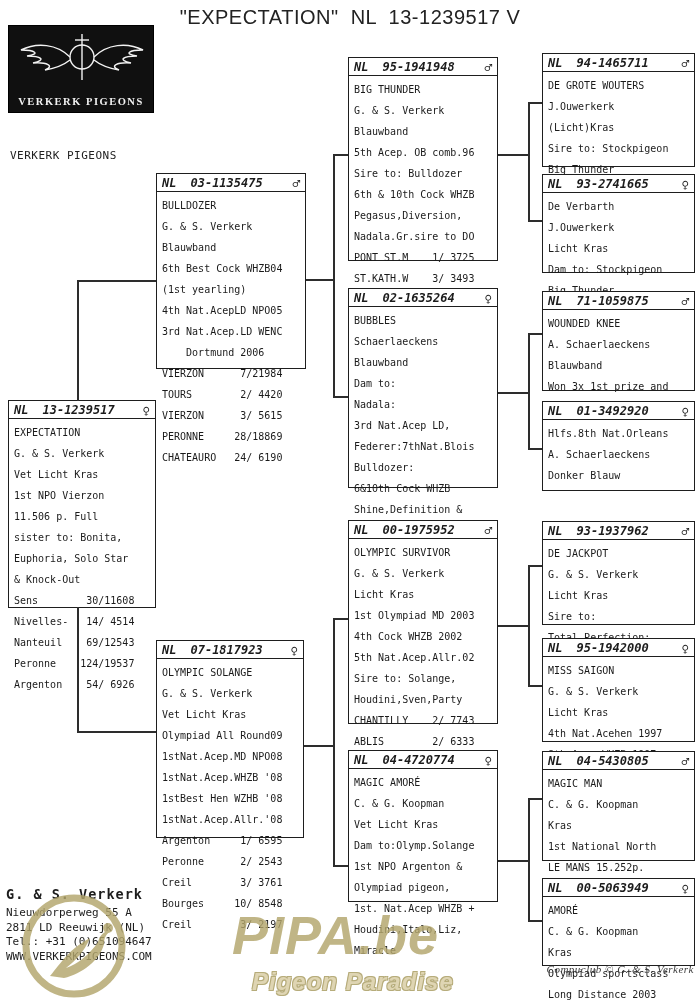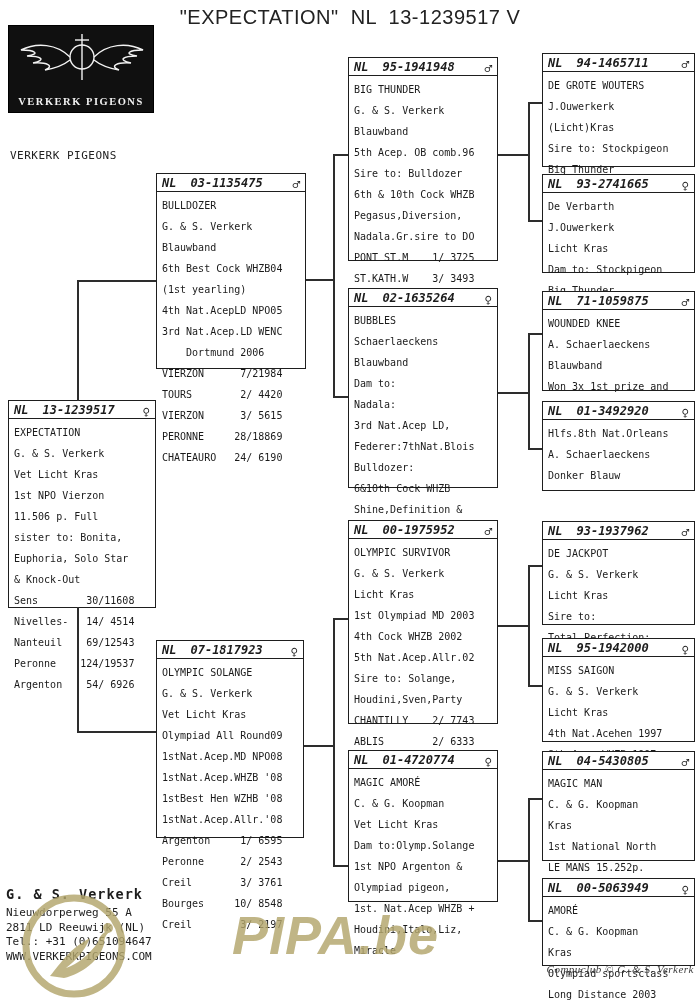--- a/index.html
+++ b/index.html
@@ -22,21 +22,21 @@
     position:absolute;bottom:5px;width:100%;text-align:center;color:#f2f2f2;
     font-family:"Liberation Serif",serif;font-size:10.5px;letter-spacing:1.5px;font-weight:bold;
   }
   .subtitle{
     position:absolute;left:10px;top:149px;font-size:11px;letter-spacing:.5px;color:#222;
   }
   .box{
     position:absolute;border:1.5px solid #1e1e1e;background:#fff;box-sizing:border-box;
   }
   .box-header{
-    display:flex;align-items:flex-end;padding:2px 5px 1px 5px;
+    display:flex;align-items:center;padding:2px 5px 1px 5px;
     border-bottom:1.2px solid #1e1e1e;
     font-weight:bold;font-style:italic;font-size:12px;white-space:pre;
   }
   .box-header .country{margin-right:14px;}
   .box-header .sex{margin-left:auto;font-style:normal;font-weight:bold;font-size:12.5px;line-height:11px;}
   .box-body{
     padding:3px 2px 2px 5px;font-size:10px;line-height:21px;white-space:pre;color:#1a1a1a;
   }
   .cl{position:absolute;background:#2d2d2d;}
   .footer{position:absolute;left:6px;top:886px;}
@@ -201,21 +201,21 @@
 CHANTILLY    2/ 7743
 ABLIS        2/ 6333
 PONT ST.M    3/ 3560
 LA FERTE     4/ 2721
 CHIMAY       7/ 2877</div>
 </div>
 
 <div class="box" style="left:348px;top:750px;width:150px;height:152px;">
   <div class="box-header">
     <span class="country">NL</span>
-    <span class="ring">01-4720774</span>
+    <span class="ring">04-4720774</span>
     <span class="sex">♀</span>
   </div>
   <div class="box-body">MAGIC AMORÉ
 C. &amp; G. Koopman
 Vet Licht Kras
 Dam to:Olymp.Solange
 1st NPO Argenton &amp;
 Olympiad pigeon,
 1st. Nat.Acep WHZB +
 Houdini,Italo,Liz,
@@ -369,13 +369,14 @@
 
 <div class="credit">Compuclub © G. &amp; S. Verkerk</div>
 
 <div class="wm">
   <svg width="108" height="108" viewBox="0 0 108 108" style="position:absolute;left:0;top:4px;">
     <circle cx="54" cy="54" r="48" fill="none" stroke="#b3a66c" stroke-width="7"></circle>
     <path d="M30,84 C42,70 48,58 70,46 C64,60 56,68 46,76 C58,72 70,62 78,50 C80,42 86,38 92,38 C86,42 84,46 84,52 C80,68 62,82 44,86 Z" fill="#b3a66c"></path>
     <circle cx="88" cy="36" r="5" fill="#b3a66c"></circle>
   </svg>
   <div class="wm-big">PIPA.be</div>
+  <div class="wm-small">Pigeon Paradise</div>
 </div>
 
 </body></html>

